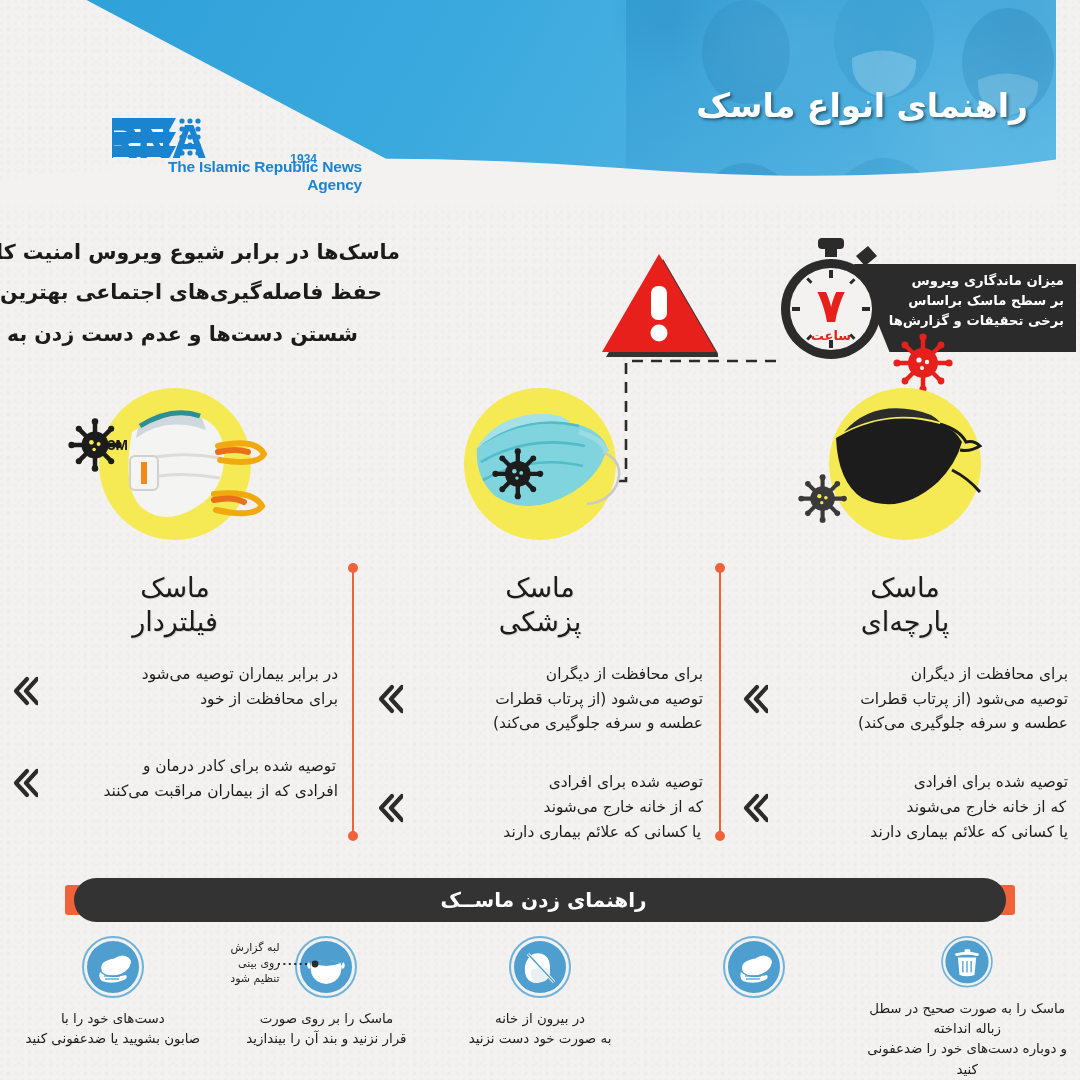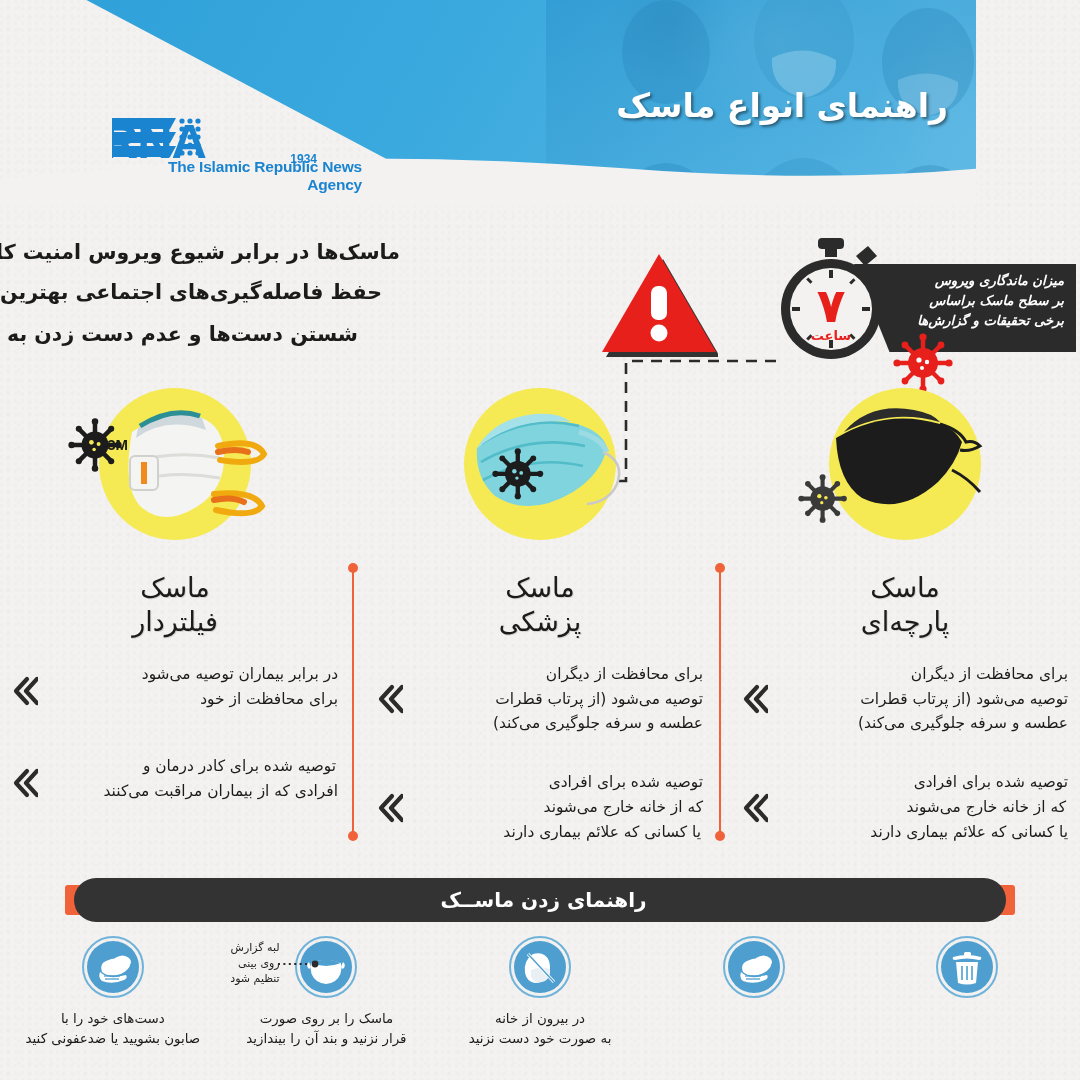--- a/index.html
+++ b/index.html
@@ -16,21 +16,21 @@
     width:1080px; height:1080px;
     background:
       radial-gradient(circle at 20% 30%, rgba(0,0,0,0.012) 0 2px, transparent 2px),
       radial-gradient(circle at 70% 65%, rgba(0,0,0,0.012) 0 2px, transparent 2px),
       #f3f2f0;
     background-size: 7px 7px, 11px 11px, auto;
   }
 
   
   #header {
-    position:absolute; top:0; left:0; width:976px; height:206px;
+    position:absolute; top:0; left:0; width:1056px; height:206px;
     overflow:hidden;
   }
   .hdr-blue {
     position:absolute; top:0; left:0; width:1080px; height:206px;
     background:linear-gradient(120deg,#2e9fd8 0%, #3aa9de 40%, #4fb3e2 70%, #69c0e8 100%);
     clip-path: polygon(100% 0, 100% 100%, 44% 100%, 8% 0);
   }
   .hdr-blue::after{
     content:"";
     position:absolute; inset:0;
@@ -77,21 +77,20 @@
   .warn-line.l3 { top:94px;  right:382px; }
 
   
   #stopwatch-block { position:absolute; top:236px; left:762px; width:318px; height:145px; }
   #sw-icon { position:absolute; top:0px; left:10px; width:118px; height:125px; }
   #sw-panel {
     position:absolute; top:28px; left:92px; width:222px; height:88px;
     background:#2b2b2b;
     clip-path: polygon(0 0, 100% 0, 100% 100%, 16% 100%);
     padding:7px 12px 0 16px;
-    font-style:italic;
   }
   #sw-panel .sw-line {
     color:#fff; font-size:13.2px; font-weight:bold; line-height:1.52;
     text-align:right; white-space:nowrap;
   }
   #sw-virus { position:absolute; top:96px; left:130px; width:62px; height:62px; }
 
   
   #connector { position:absolute; top:355px; left:530px; width:250px; height:140px; }
 
@@ -636,17 +635,21 @@
         <circle cx="31" cy="31" r="26" fill="#4e9fd0"></circle>
         <path d="M17 21 q14 -4 28 0 q1 3 -2 3 q-12 -3 -24 0 q-3 0 -2 -3z" fill="#fff"></path>
         <rect x="28" y="16" width="7" height="4" rx="1.5" fill="#fff"></rect>
         <path d="M20 26 h22 l-2 21 q-9 3 -18 0z" fill="#fff"></path>
         <g stroke="#4e9fd0" stroke-width="1.6">
           <line x1="26" y1="30" x2="26" y2="44"></line>
           <line x1="31" y1="30" x2="31" y2="44"></line>
           <line x1="36" y1="30" x2="36" y2="44"></line>
         </g>
       </svg>
+      <div class="stext">
+        <div>ماسک را به صورت صحیح در سطل زباله انداخته</div>
+        <div>و دوباره دست‌های خود را ضدعفونی کنید</div>
+      </div>
     </div>
 
   </div>
 
 </div>
 
 </body></html>

